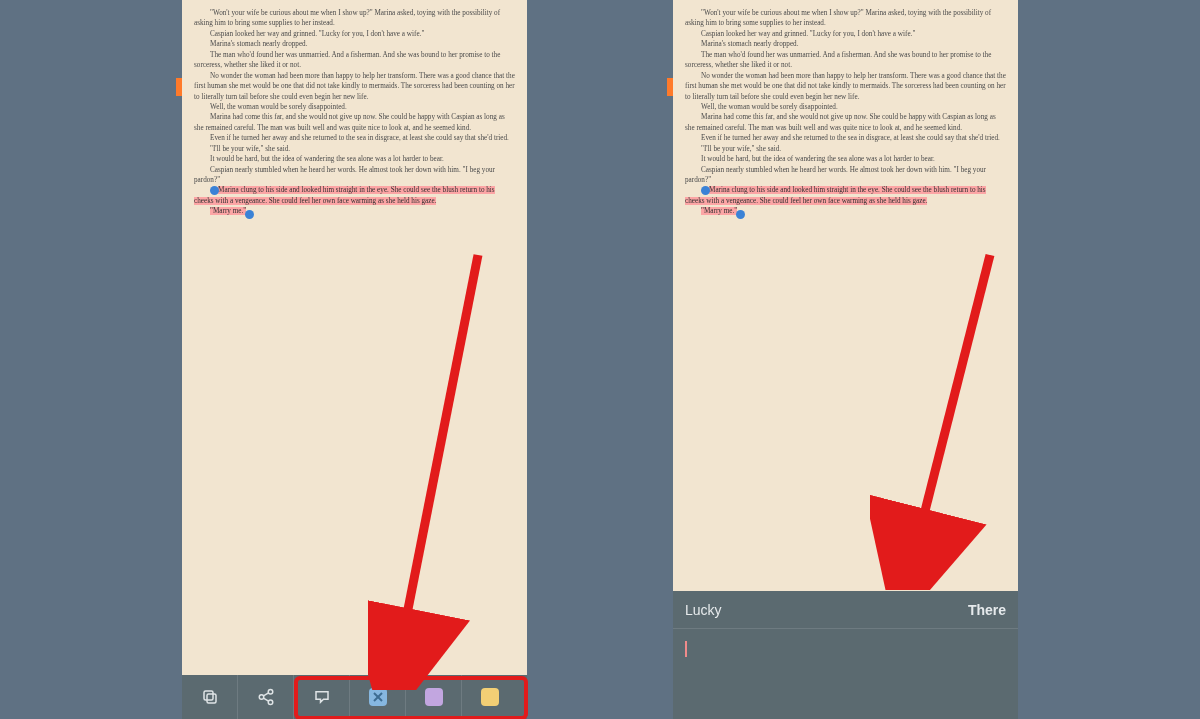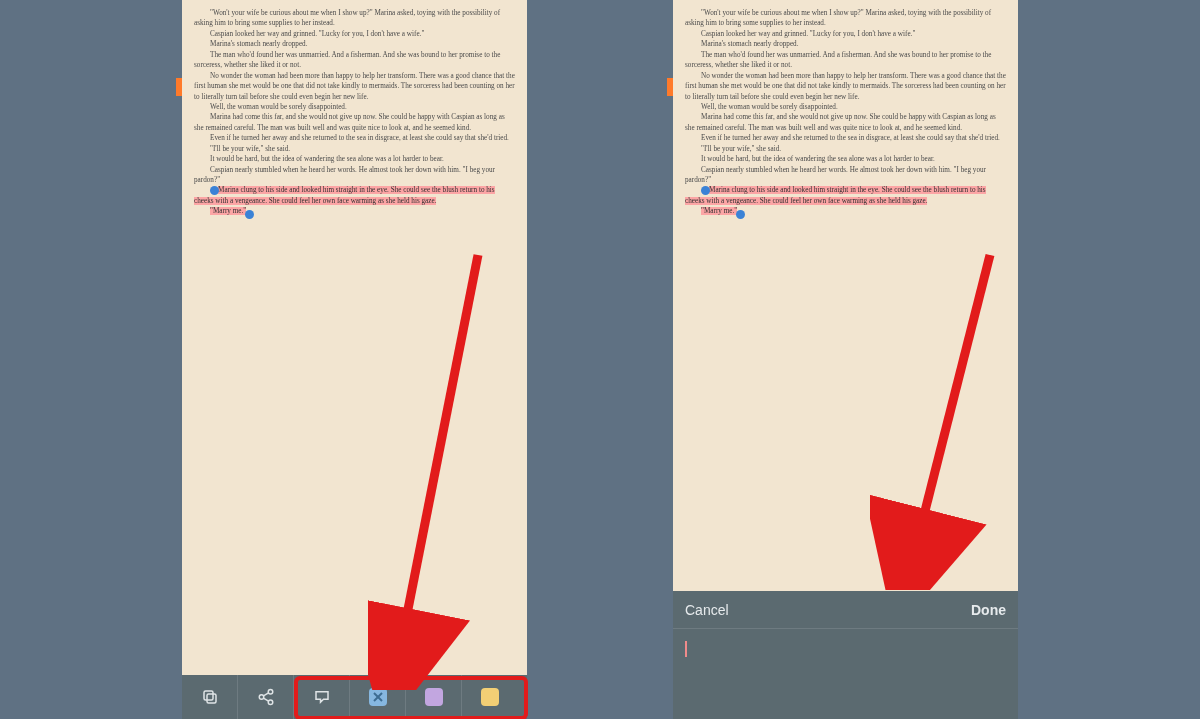--- a/index.html
+++ b/index.html
@@ -209,22 +209,22 @@
     <p class="p">
       <span class="sel-handle start"></span><span class="highlight">Marina clung to his side and looked him straight in the eye. She could see the blush return to his cheeks with a vengeance. She could feel her own face warming as she held his gaze.</span>
     </p>
     <p class="p">
       <span class="highlight">"Marry me."</span><span class="sel-handle end"></span>
     </p>
   </div>
 
   <div class="note-panel">
     <div class="note-header">
-      <span>Cancel</span>
-      <span class="done">Done</span>
+      <span>Lucky</span>
+      <span class="done">There</span>
     </div>
     <div class="note-body">
       <span class="cursor"></span>
     </div>
   </div>
 </div>
 
 <div class="arrow" style="left:368px; top:250px;">
   <svg width="140" height="440" viewBox="0 0 140 440">
     <defs>

